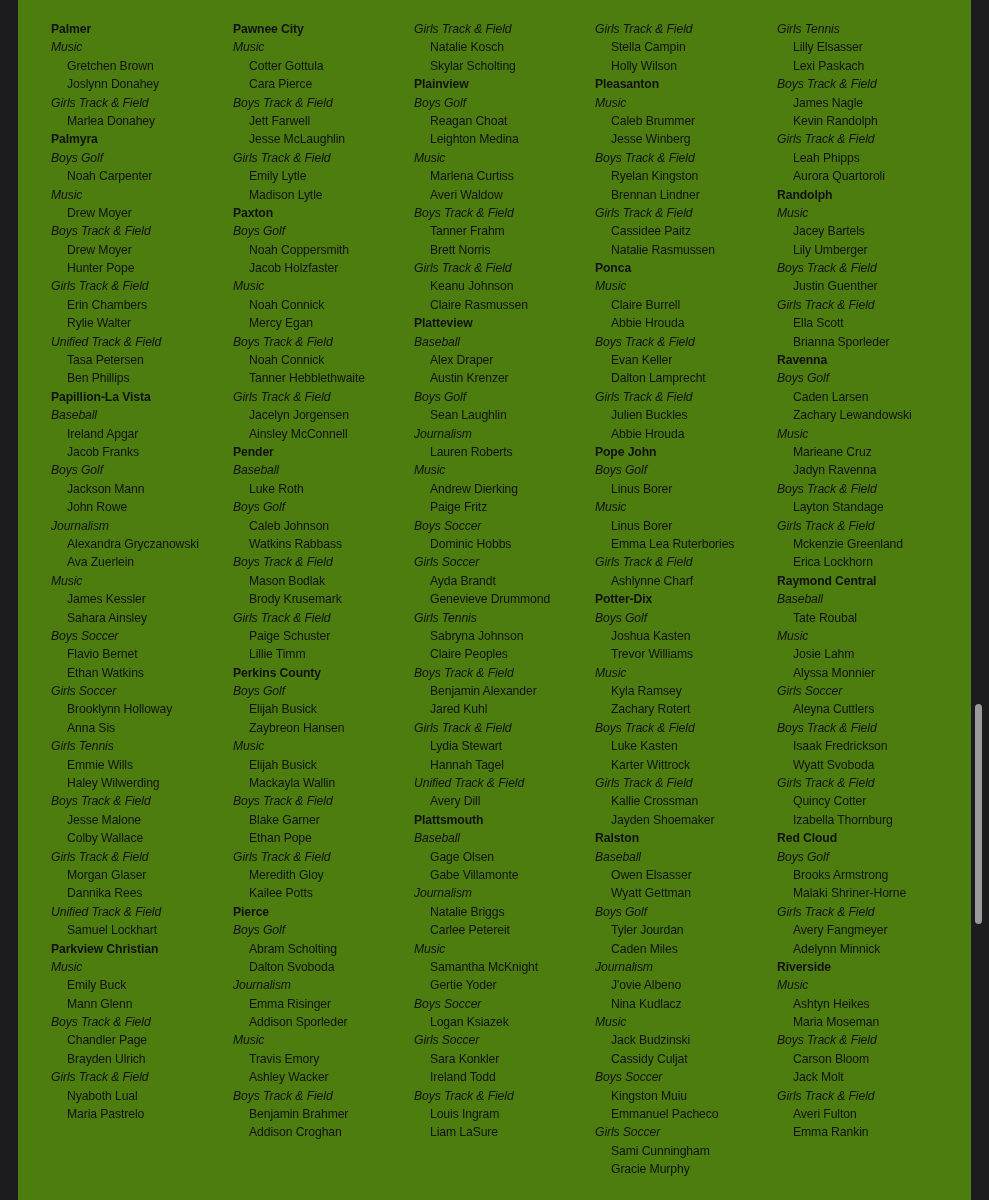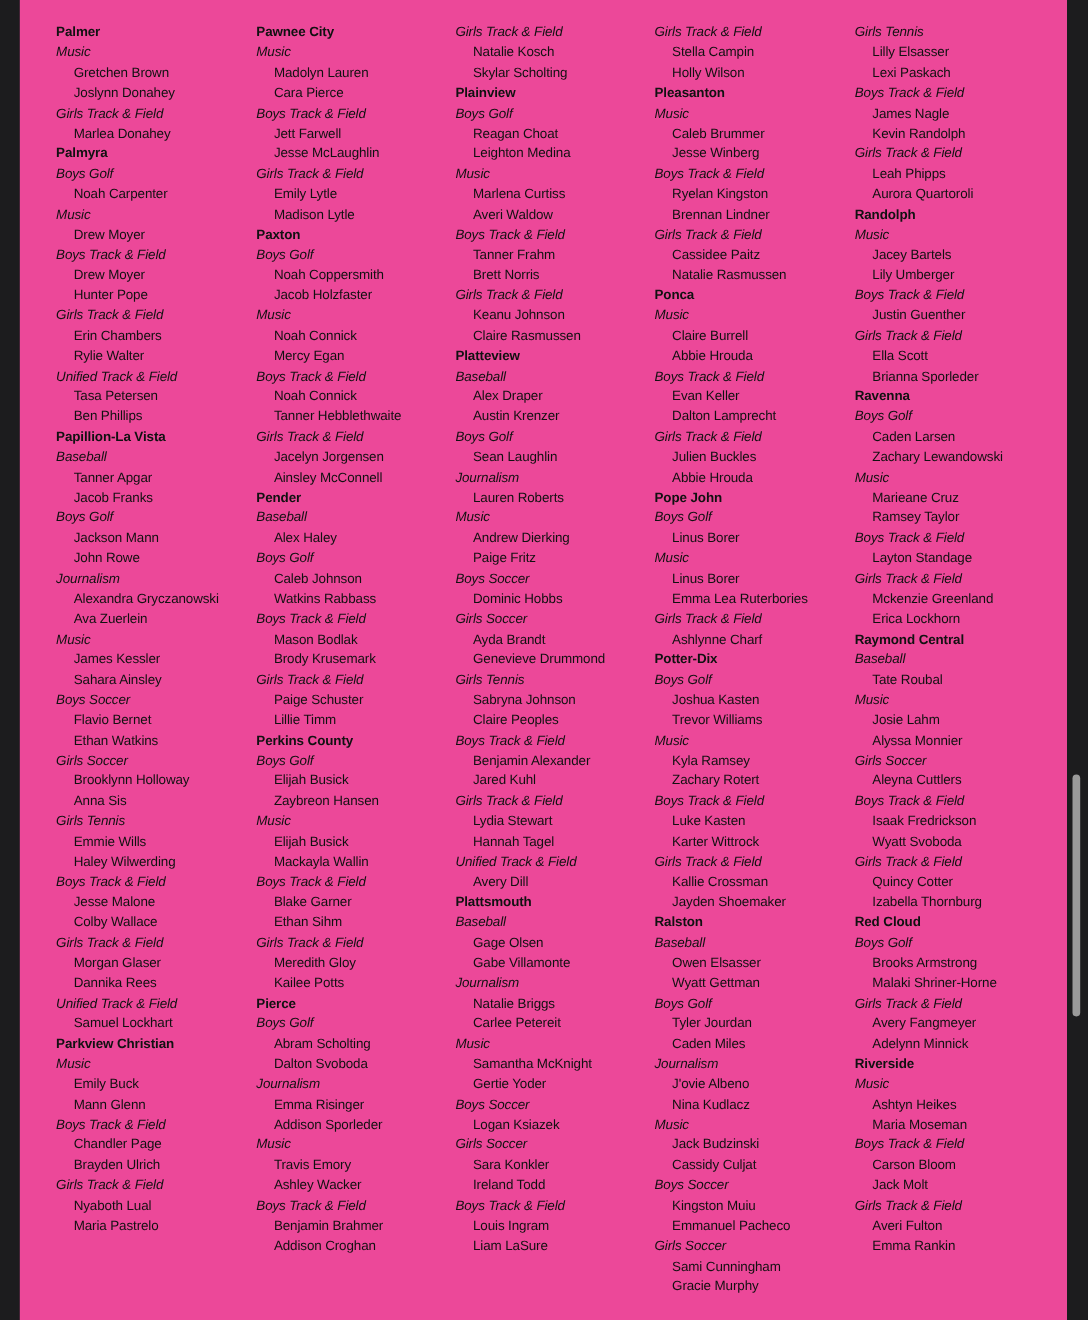--- a/index.html
+++ b/index.html
@@ -15,21 +15,22 @@
     left: 0; top: 0;
     width: 989px; height: 1200px;
     background: #1c1c1e;
   }
   .page {
     position: absolute;
     left: 18px;
     top: 0;
     width: 952px;
     height: 1200px;
-    background: #ec4899;
+    background: #4d7c0f;
+    padding-left: 16px;
   }
   .columns {
     position: absolute;
     left: 0; top: 20px;
     width: 952px;
   }
   .col {
     position: absolute;
     top: 0;
     width: 182px;
@@ -84,21 +85,21 @@
           <div class="row name">Drew Moyer</div>
           <div class="row name">Hunter Pope</div>
           <div class="row activity">Girls Track &amp; Field</div>
           <div class="row name">Erin Chambers</div>
           <div class="row name">Rylie Walter</div>
           <div class="row activity">Unified Track &amp; Field</div>
           <div class="row name">Tasa Petersen</div>
           <div class="row name">Ben Phillips</div>
           <div class="row school">Papillion-La Vista</div>
           <div class="row activity">Baseball</div>
-          <div class="row name">Tanner Apgar</div>
+          <div class="row name">Ireland Apgar</div>
           <div class="row name">Jacob Franks</div>
           <div class="row activity">Boys Golf</div>
           <div class="row name">Jackson Mann</div>
           <div class="row name">John Rowe</div>
           <div class="row activity">Journalism</div>
           <div class="row name">Alexandra Gryczanowski</div>
           <div class="row name">Ava Zuerlein</div>
           <div class="row activity">Music</div>
           <div class="row name">James Kessler</div>
           <div class="row name">Sahara Ainsley</div>
@@ -126,21 +127,21 @@
           <div class="row activity">Boys Track &amp; Field</div>
           <div class="row name">Chandler Page</div>
           <div class="row name">Brayden Ulrich</div>
           <div class="row activity">Girls Track &amp; Field</div>
           <div class="row name">Nyaboth Lual</div>
           <div class="row name">Maria Pastrelo</div>
         </div>
       <div class="col" style="left:215px">
           <div class="row school">Pawnee City</div>
           <div class="row activity">Music</div>
-          <div class="row name">Madolyn Lauren</div>
+          <div class="row name">Cotter Gottula</div>
           <div class="row name">Cara Pierce</div>
           <div class="row activity">Boys Track &amp; Field</div>
           <div class="row name">Jett Farwell</div>
           <div class="row name">Jesse McLaughlin</div>
           <div class="row activity">Girls Track &amp; Field</div>
           <div class="row name">Emily Lytle</div>
           <div class="row name">Madison Lytle</div>
           <div class="row school">Paxton</div>
           <div class="row activity">Boys Golf</div>
           <div class="row name">Noah Coppersmith</div>
@@ -149,40 +150,40 @@
           <div class="row name">Noah Connick</div>
           <div class="row name">Mercy Egan</div>
           <div class="row activity">Boys Track &amp; Field</div>
           <div class="row name">Noah Connick</div>
           <div class="row name">Tanner Hebblethwaite</div>
           <div class="row activity">Girls Track &amp; Field</div>
           <div class="row name">Jacelyn Jorgensen</div>
           <div class="row name">Ainsley McConnell</div>
           <div class="row school">Pender</div>
           <div class="row activity">Baseball</div>
-          <div class="row name">Alex Haley</div>
+          <div class="row name">Luke Roth</div>
           <div class="row activity">Boys Golf</div>
           <div class="row name">Caleb Johnson</div>
           <div class="row name">Watkins Rabbass</div>
           <div class="row activity">Boys Track &amp; Field</div>
           <div class="row name">Mason Bodlak</div>
           <div class="row name">Brody Krusemark</div>
           <div class="row activity">Girls Track &amp; Field</div>
           <div class="row name">Paige Schuster</div>
           <div class="row name">Lillie Timm</div>
           <div class="row school">Perkins County</div>
           <div class="row activity">Boys Golf</div>
           <div class="row name">Elijah Busick</div>
           <div class="row name">Zaybreon Hansen</div>
           <div class="row activity">Music</div>
           <div class="row name">Elijah Busick</div>
           <div class="row name">Mackayla Wallin</div>
           <div class="row activity">Boys Track &amp; Field</div>
           <div class="row name">Blake Garner</div>
-          <div class="row name">Ethan Sihm</div>
+          <div class="row name">Ethan Pope</div>
           <div class="row activity">Girls Track &amp; Field</div>
           <div class="row name">Meredith Gloy</div>
           <div class="row name">Kailee Potts</div>
           <div class="row school">Pierce</div>
           <div class="row activity">Boys Golf</div>
           <div class="row name">Abram Scholting</div>
           <div class="row name">Dalton Svoboda</div>
           <div class="row activity">Journalism</div>
           <div class="row name">Emma Risinger</div>
           <div class="row name">Addison Sporleder</div>
@@ -339,21 +340,21 @@
           <div class="row name">Justin Guenther</div>
           <div class="row activity">Girls Track &amp; Field</div>
           <div class="row name">Ella Scott</div>
           <div class="row name">Brianna Sporleder</div>
           <div class="row school">Ravenna</div>
           <div class="row activity">Boys Golf</div>
           <div class="row name">Caden Larsen</div>
           <div class="row name">Zachary Lewandowski</div>
           <div class="row activity">Music</div>
           <div class="row name">Marieane Cruz</div>
-          <div class="row name">Ramsey Taylor</div>
+          <div class="row name">Jadyn Ravenna</div>
           <div class="row activity">Boys Track &amp; Field</div>
           <div class="row name">Layton Standage</div>
           <div class="row activity">Girls Track &amp; Field</div>
           <div class="row name">Mckenzie Greenland</div>
           <div class="row name">Erica Lockhorn</div>
           <div class="row school">Raymond Central</div>
           <div class="row activity">Baseball</div>
           <div class="row name">Tate Roubal</div>
           <div class="row activity">Music</div>
           <div class="row name">Josie Lahm</div>

